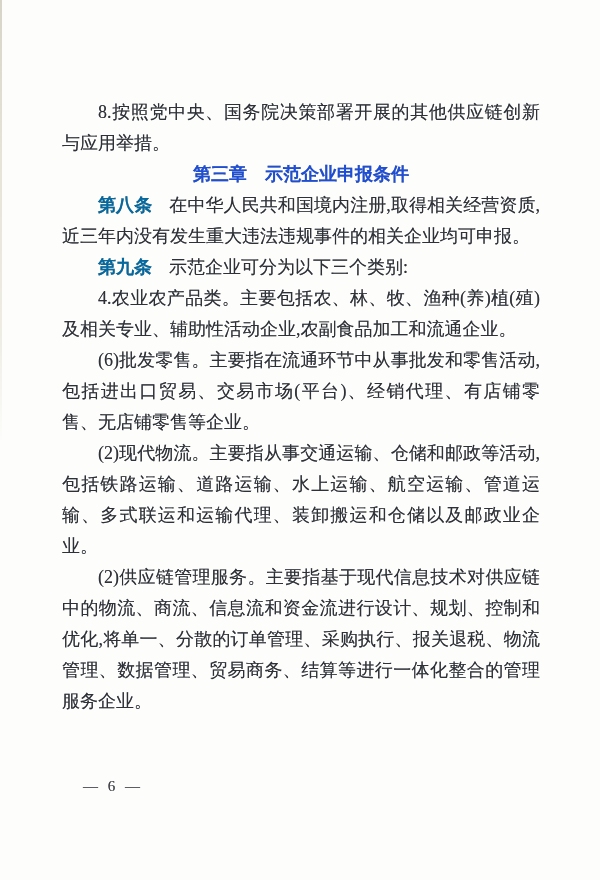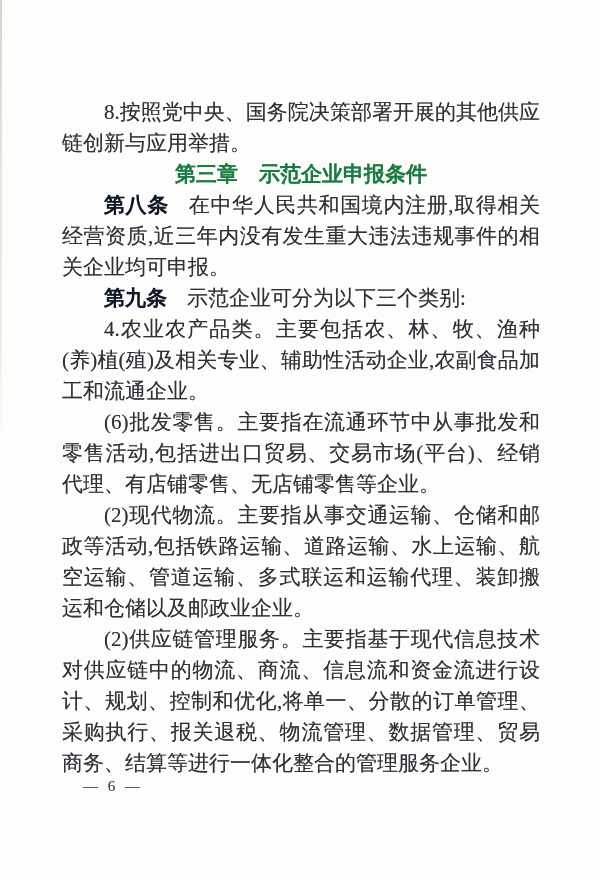--- a/index.html
+++ b/index.html
@@ -23,41 +23,41 @@
     width: 2px;
     height: 445px;
     background: linear-gradient(to bottom, #cac7b6 0%, #dedbcd 35%, #e9e7dc 75%, rgba(233,231,220,0));
     opacity: 0.75;
   }
   .content {
     position: absolute;
     left: 62px;
     top: 97px;
     width: 478px;
-    font-size: 21px;
+    font-size: 18px;
     line-height: 31px;
     color: #2e3138;
     text-align: justify;
     text-justify: inter-ideograph;
     text-shadow: 0 0 0.5px rgba(46,49,56,0.55);
   }
   .para {
     margin: 0;
     text-indent: 2em;
   }
   .para.chapter {
     text-indent: 0;
     text-align: center;
     font-weight: bold;
-    color: #15803d;
+    color: #1d4ed8;
   }
   .para .lead {
     font-weight: bold;
     margin-right: 0.95em;
-    color: #0f172a;
+    color: #0369a1;
   }
   .footer {
     position: absolute;
     left: 83px;
     top: 776px;
     font-size: 15px;
     line-height: 20px;
     color: #3c3e44;
     letter-spacing: 3px;
     text-shadow: 0 0 0.5px rgba(60,62,68,0.5);

